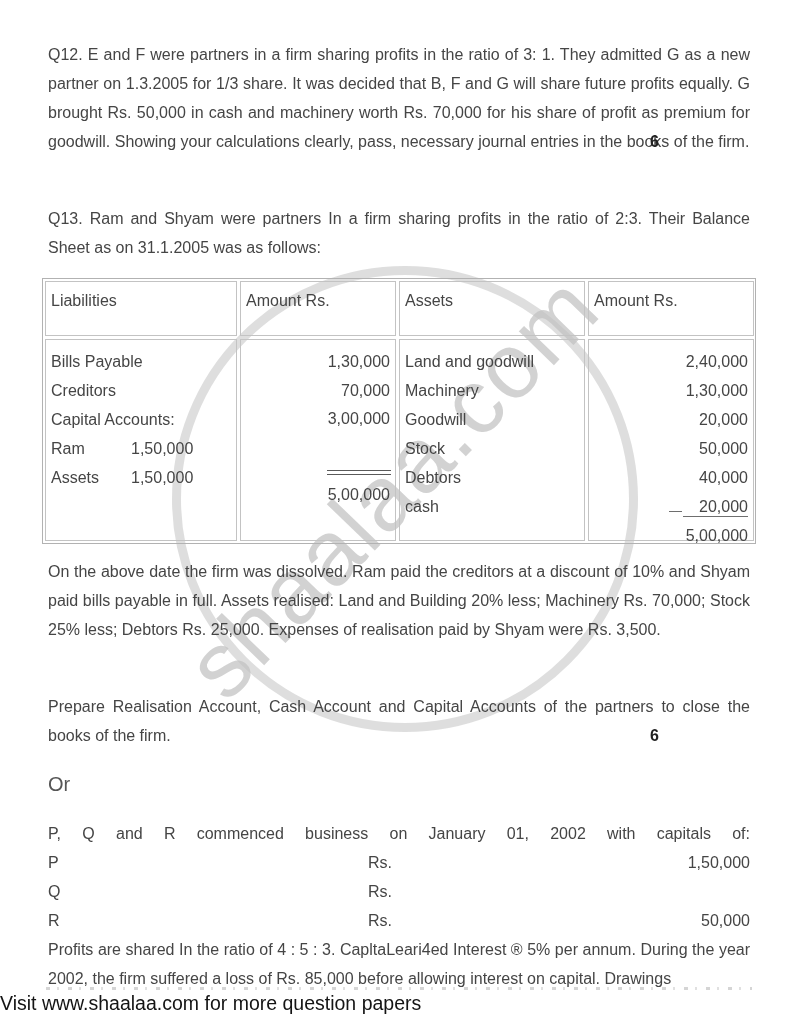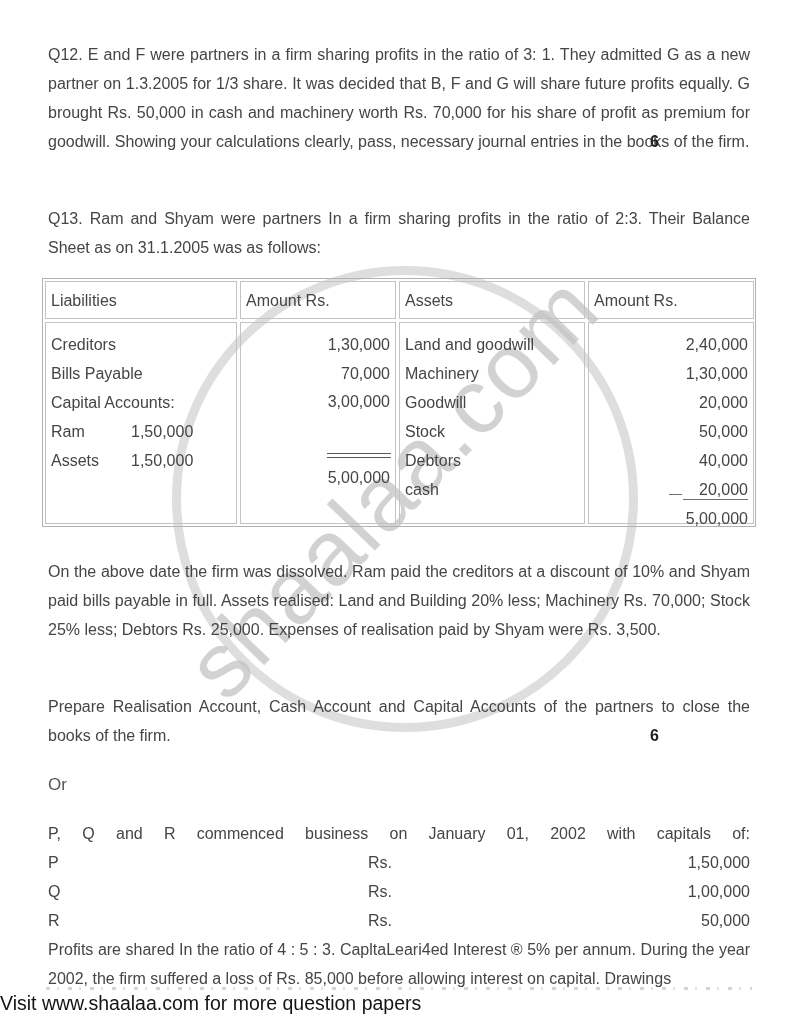--- a/index.html
+++ b/index.html
@@ -24,37 +24,37 @@
     font-size:16px;line-height:29px;text-align:justify;
   }
   .marks{
     position:absolute;left:602px;bottom:0;
     font-weight:700;color:#222222;
   }
   #q12{top:40px;}
   #q13-intro{top:204px;}
   #dissolution{top:557px;}
   #prepare{top:692px;}
-  #or-line{position:absolute;left:48px;top:770px;z-index:1;font-size:17px;line-height:29px;color:#565656;}
+  #or-line{position:absolute;left:48px;top:770px;z-index:1;font-size:20px;line-height:29px;color:#565656;}
   #capitals-intro{top:819px;text-align-last:justify;}
   .cap-row{
     position:absolute;left:48px;width:702px;z-index:1;height:29px;line-height:29px;
     font-size:16px;display:grid;grid-template-columns:320px 80px 1fr;
   }
   .cap-row .amt{text-align:right;}
   #cap-row-0{top:848px;} #cap-row-1{top:877px;} #cap-row-2{top:906px;}
   #profits{top:935px;}
   
   #bs-table{
     position:absolute;left:42px;top:278px;width:714px;z-index:1;
     border:1px solid #b2b2b2;box-sizing:border-box;padding:2px;background:transparent;
   }
   .bs-grid{display:grid;grid-template-columns:192px 156px 186px 166px;gap:3px;}
   .bs-h{
-    border:1px solid #c3c3c3;height:38px;line-height:37px;padding:0 5px;
+    border:1px solid #c3c3c3;height:55px;line-height:37px;padding:0 5px;
     font-size:16px;box-sizing:border-box;white-space:nowrap;overflow:hidden;
   }
   .bs-h.num{text-align:left;}
   .bs-c{
     border:1px solid #c3c3c3;height:202px;box-sizing:border-box;position:relative;
     font-size:16px;padding:7px 5px 0 5px;
   }
   .ln{height:29px;line-height:29px;position:relative;white-space:nowrap;}
   .subamt{position:absolute;left:80px;top:0;}
   .abs-amt{position:absolute;right:5px;text-align:center;height:29px;line-height:29px;}
@@ -92,22 +92,22 @@
 
   <div id="bs-table">
     <div class="bs-grid">
 
       <div class="bs-h">Liabilities</div>
       <div class="bs-h num">Amount Rs.</div>
       <div class="bs-h">Assets</div>
       <div class="bs-h num">Amount Rs.</div>
 
       <div class="bs-c">
+        <div class="ln">Bills Payable</div>
         <div class="ln">Creditors</div>
-        <div class="ln">Bills Payable</div>
         <div class="ln">Capital Accounts:</div>
         <div class="ln">
           <span>Ram</span>
           <span class="subamt">1,50,000</span>
         </div>
         <div class="ln">
           <span>Assets</span>
           <span class="subamt">1,50,000</span>
         </div>
       </div>
@@ -153,21 +153,20 @@
   <div class="para" id="capitals-intro">P, Q and R commenced business on January 01, 2002 with capitals of:</div>
 
   <div class="cap-row" id="cap-row-0">
     <span>P</span>
     <span>Rs.</span>
     <span class="amt">1,50,000</span>
   </div>
   <div class="cap-row" id="cap-row-1">
     <span>Q</span>
     <span>Rs.</span>
-    <span class="amt">1,00,000</span>
   </div>
   <div class="cap-row" id="cap-row-2">
     <span>R</span>
     <span>Rs.</span>
     <span class="amt">50,000</span>
   </div>
 
   <div class="para" id="profits">Profits are shared In the ratio of 4 : 5 : 3. CapltaLeari4ed Interest ® 5% per annum. During the year 2002, the firm suffered a loss of Rs. 85,000 before allowing interest on capital. Drawings</div>
 
   <div id="clipped-line"></div>

